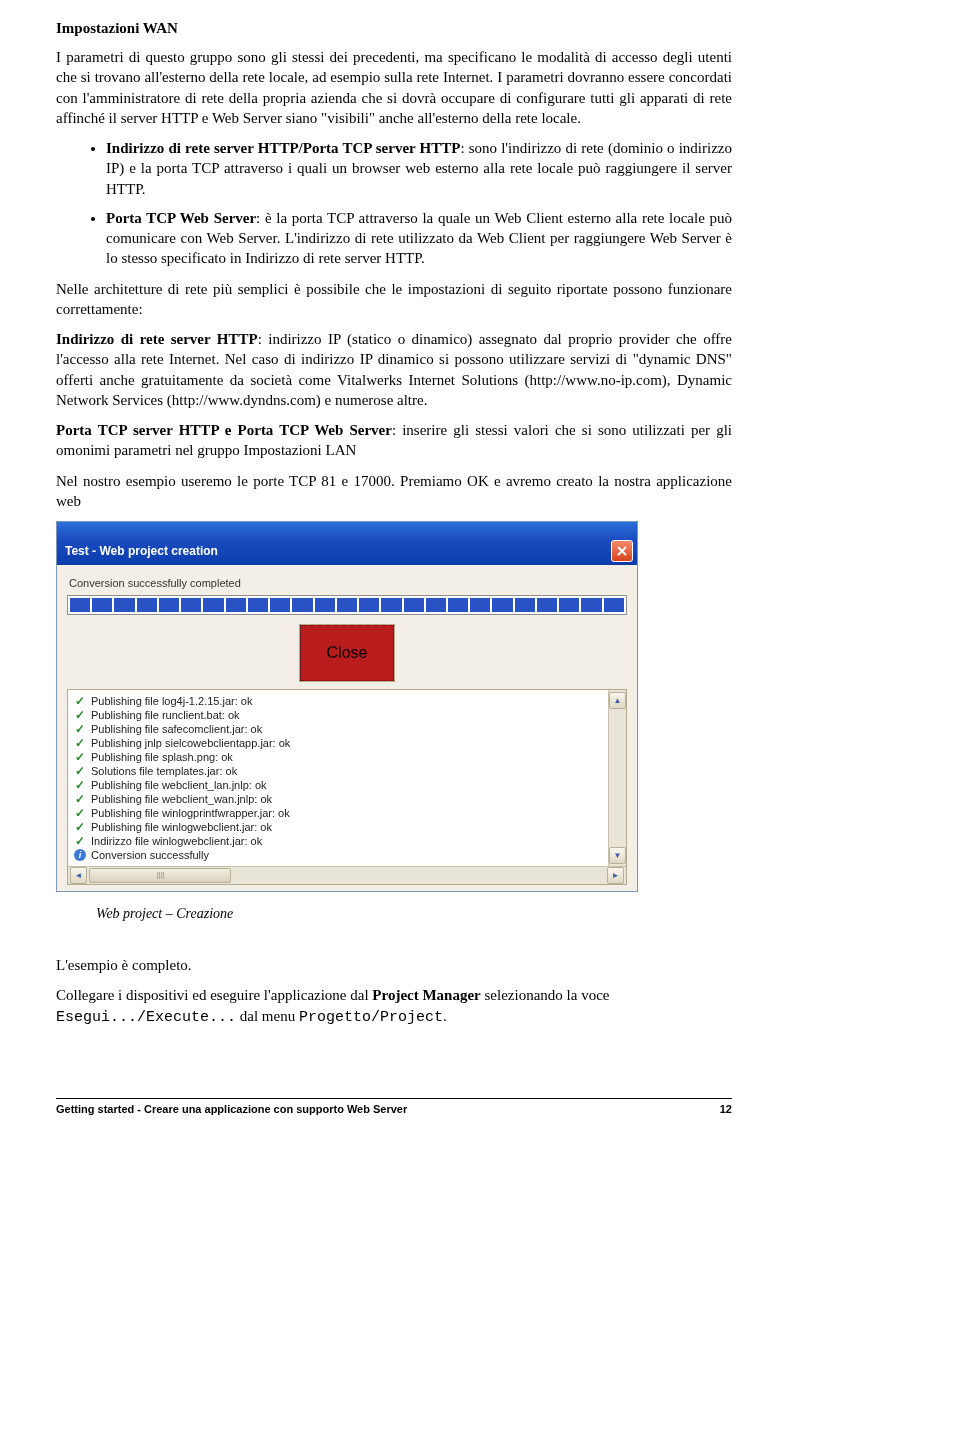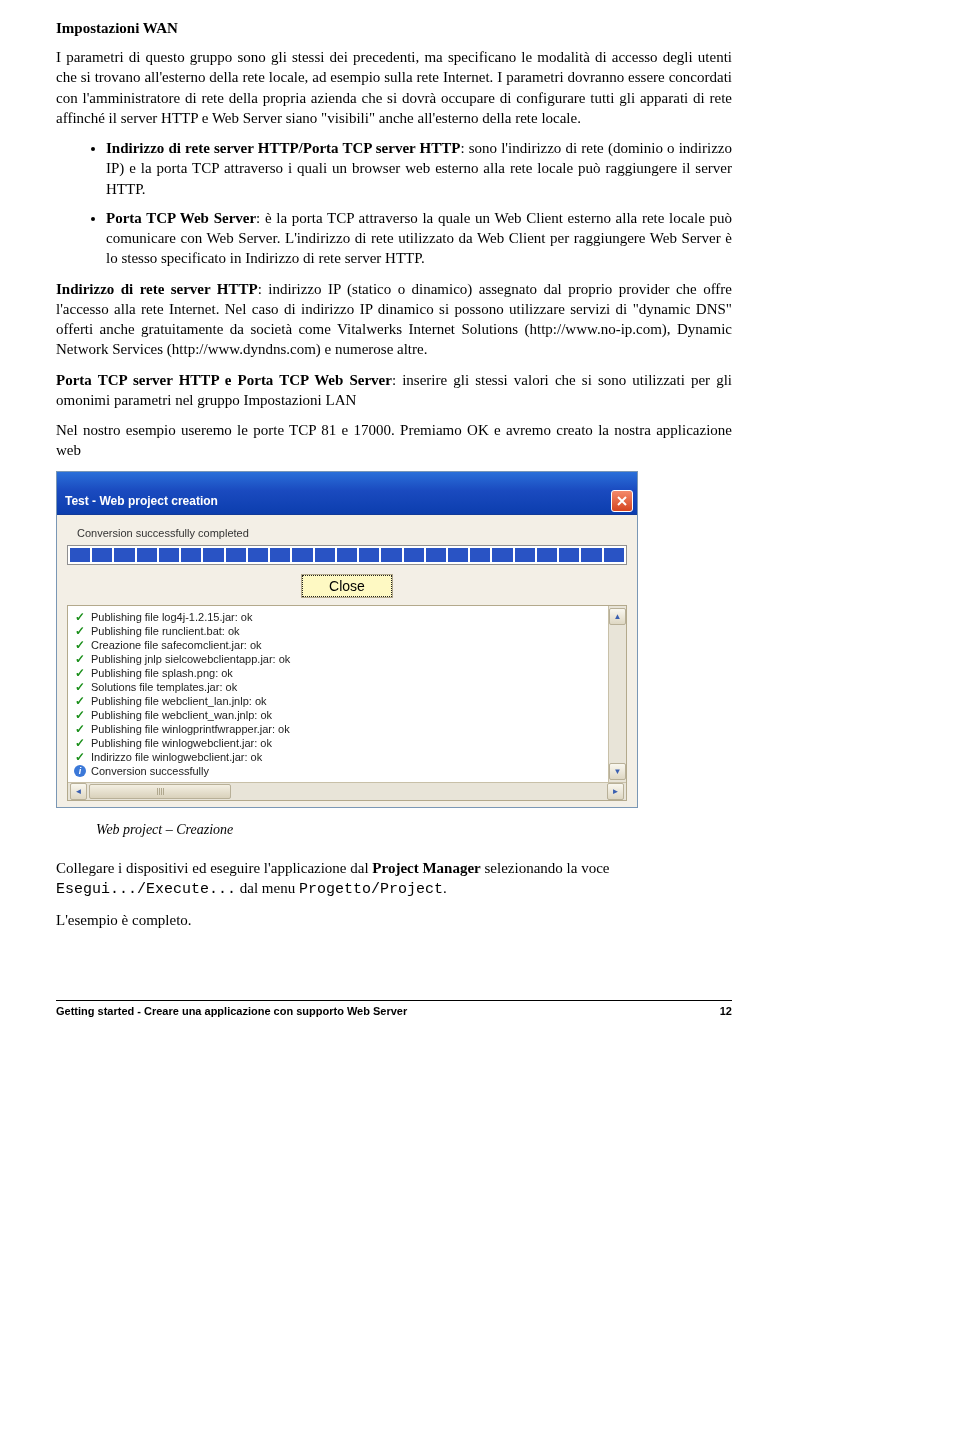--- a/index.html
+++ b/index.html
@@ -45,37 +45,37 @@
   .closebtn {
     width: 20px; height: 20px;
     background: linear-gradient(to bottom, #f48a6a, #d54520);
     border: 1px solid #fff;
     border-radius: 3px;
     display: flex; align-items: center; justify-content: center;
     color: #fff; font-weight: bold;
   }
   .closebtn svg { width: 10px; height: 10px; }
   .win-inner { padding: 10px 10px 6px 10px; }
-  .statusline { color: #333; margin: 2px 0 6px 10px; }
+  .statusline { color: #333; margin: 2px 0 6px 2px; }
   .progress {
     display: flex; gap: 2px;
     background: #fff;
     border: 1px solid #8f8f8f;
     padding: 2px;
     height: 20px;
     box-sizing: border-box;
   }
   .progress div { flex: 1; background: #2953c4; }
   .btnrow { text-align: center; margin: 10px 0 8px 0; }
   .winbtn {
     border: 1px dotted #222;
-    background: #fef9c3;
-    padding: 2px 26px;
+    background: #b91c1c;
+    padding: 18px 26px;
     font-family: Tahoma, Arial, sans-serif;
-    font-size: 14px;
+    font-size: 16px;
     box-shadow: 0 0 0 1px #b3a98c;
   }
   .listpanel {
     border: 1px solid #b3a98c;
     background: #fff;
     margin-top: 2px;
   }
   .listbody {
     display: flex;
   }
@@ -122,21 +122,21 @@
   .hthumb {
     flex: 0 0 140px;
     height: 13px; margin: 0 2px;
     background: linear-gradient(#f3efe2,#d9d1bb);
     border: 1px solid #b8b098;
     border-radius: 2px;
     display: flex; align-items: center; justify-content: center;
     gap: 1px;
   }
   .hthumb span { width: 1px; height: 7px; background: #b0a88e; }
-  .caption { font-style: italic; margin: 10px 0 20px 40px; font-size: 14px; }
+  .caption { font-style: italic; margin: 10px 0 33px 40px; font-size: 14px; }
   .mono { font-family: "Courier New", monospace; }
   .footer-rule {
     border-top: 1.5px solid #000;
     margin-top: 70px;
     padding-top: 4px;
     display: flex; justify-content: space-between;
     font-family: Arial, sans-serif;
     font-size: 11px; font-weight: bold;
   }
 </style>
@@ -150,20 +150,21 @@
 
 <ul>
   <li>
     <span class="bold">Indirizzo di rete server HTTP/Porta TCP server HTTP</span><span>: sono l'indirizzo di rete (dominio o indirizzo IP) e la porta TCP attraverso i quali un browser web esterno alla rete locale può raggiungere il server HTTP.</span>
   </li>
   <li>
     <span class="bold">Porta TCP Web Server</span><span>: è la porta TCP attraverso la quale un Web Client esterno alla rete locale può comunicare con Web Server. L'indirizzo di rete utilizzato da Web Client per raggiungere Web Server è lo stesso specificato in Indirizzo di rete server HTTP.</span>
   </li>
 </ul>
 
+<p class="justify">Nelle architetture di rete più semplici è possibile che le impostazioni di seguito riportate possono funzionare correttamente:</p>
 
 <p class="justify">
   <span class="bold">Indirizzo di rete server HTTP</span><span>: indirizzo IP (statico o dinamico) assegnato dal proprio provider che offre l'accesso alla rete Internet. Nel caso di indirizzo IP dinamico si possono utilizzare servizi di "dynamic DNS" offerti anche gratuitamente da società come Vitalwerks Internet Solutions (http://www.no-ip.com), Dynamic Network Services (http://www.dyndns.com) e numerose altre.</span>
 </p>
 
 <p class="justify">
   <span class="bold">Porta TCP server HTTP e Porta TCP Web Server</span><span>: inserire gli stessi valori che si sono utilizzati per gli omonimi parametri nel gruppo Impostazioni LAN</span>
 </p>
 
 <p style="" class="justify">Nel nostro esempio useremo le porte TCP 81 e 17000. Premiamo OK e avremo creato la nostra applicazione web</p>
@@ -221,21 +222,21 @@
               <div class="logrow">
                 <span class="ic">
                   <span class="ic-check">✓</span>
                 </span>
                 <span>Publishing file runclient.bat: ok</span>
               </div>
               <div class="logrow">
                 <span class="ic">
                   <span class="ic-check">✓</span>
                 </span>
-                <span>Creazione file safecomclient.jar: ok</span>
+                <span>Publishing file safecomclient.jar: ok</span>
               </div>
               <div class="logrow">
                 <span class="ic">
                   <span class="ic-check">✓</span>
                 </span>
                 <span>Publishing jnlp sielcowebclientapp.jar: ok</span>
               </div>
               <div class="logrow">
                 <span class="ic">
                   <span class="ic-check">✓</span>
@@ -301,24 +302,24 @@
             </div>
         <div style="flex:1"></div>
         <div class="arrowbtn">►</div>
       </div>
     </div>
   </div>
 </div>
 
 <div class="caption">Web project – Creazione</div>
 
+<p>L'esempio è completo.</p>
+
 <p>
   <span>Collegare i dispositivi ed eseguire l'applicazione dal </span><span class="bold">Project Manager</span><span> selezionando la voce </span><span class="mono">Esegui.../Execute...</span><span> dal menu </span><span class="mono">Progetto/Project</span><span>.</span>
 </p>
-
-<p>L'esempio è completo.</p>
 
 <div class="footer-rule">
   <span>Getting started - Creare una applicazione con supporto Web Server</span>
   <span>12</span>
 </div>
 
 </div>
 
 </body></html>

